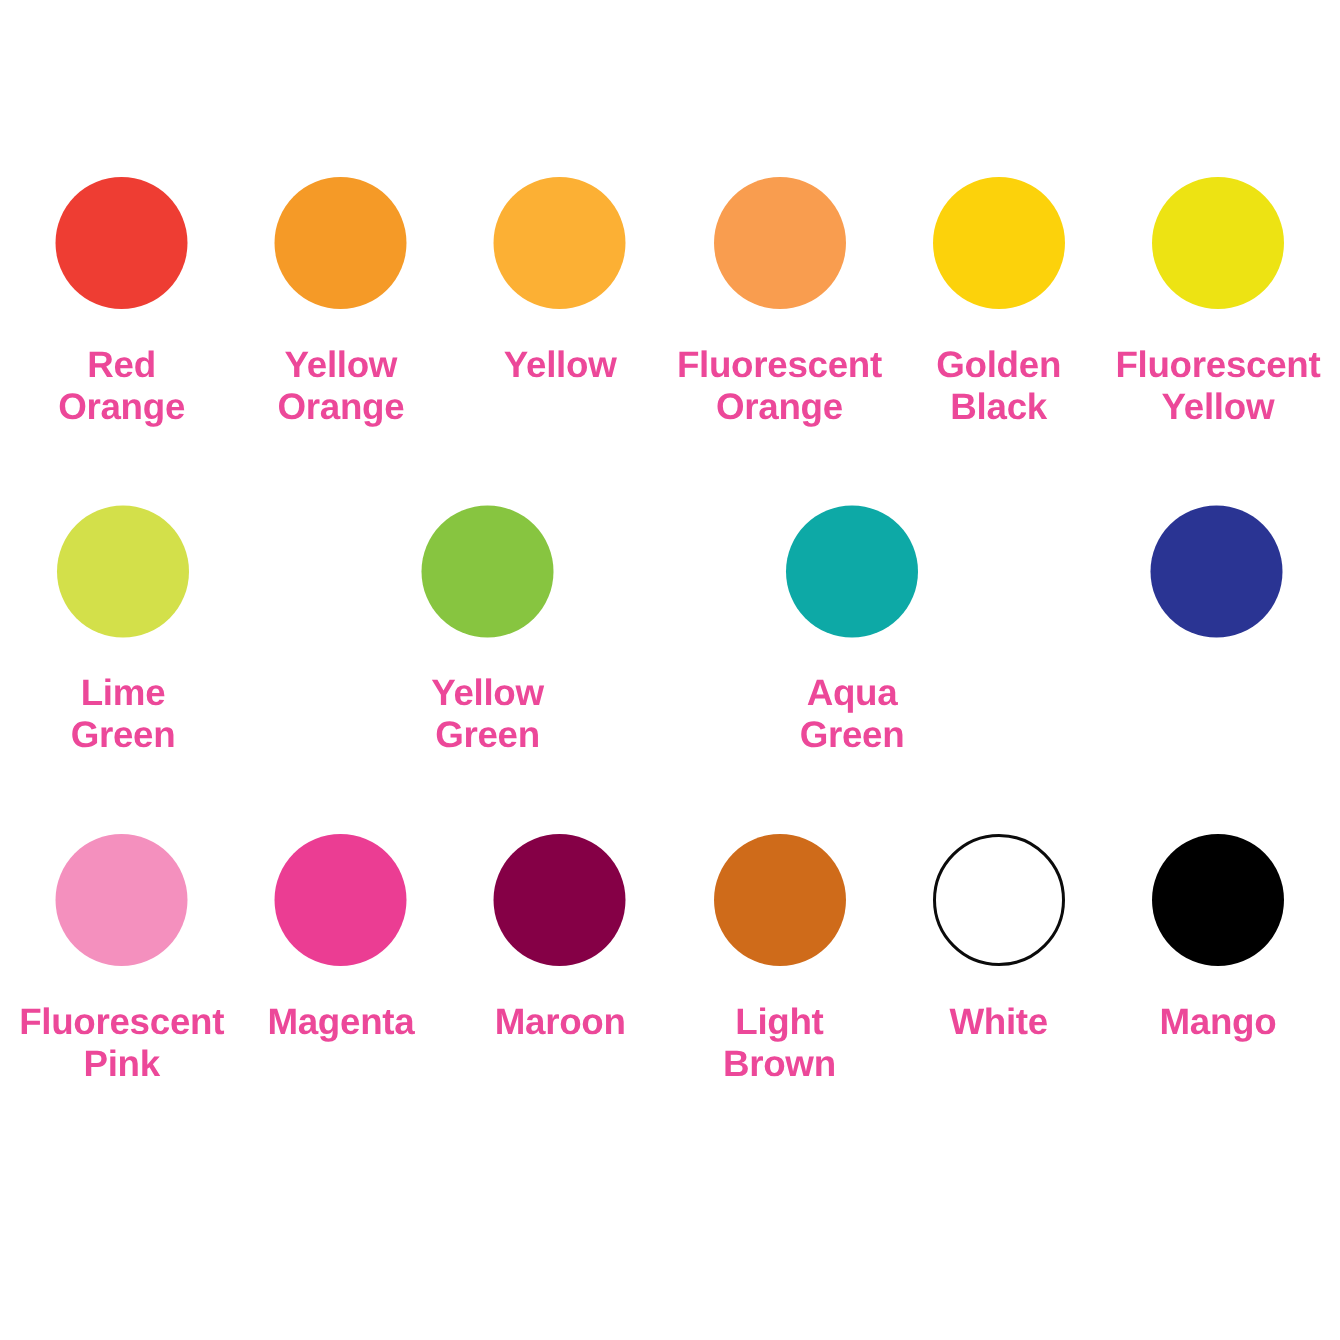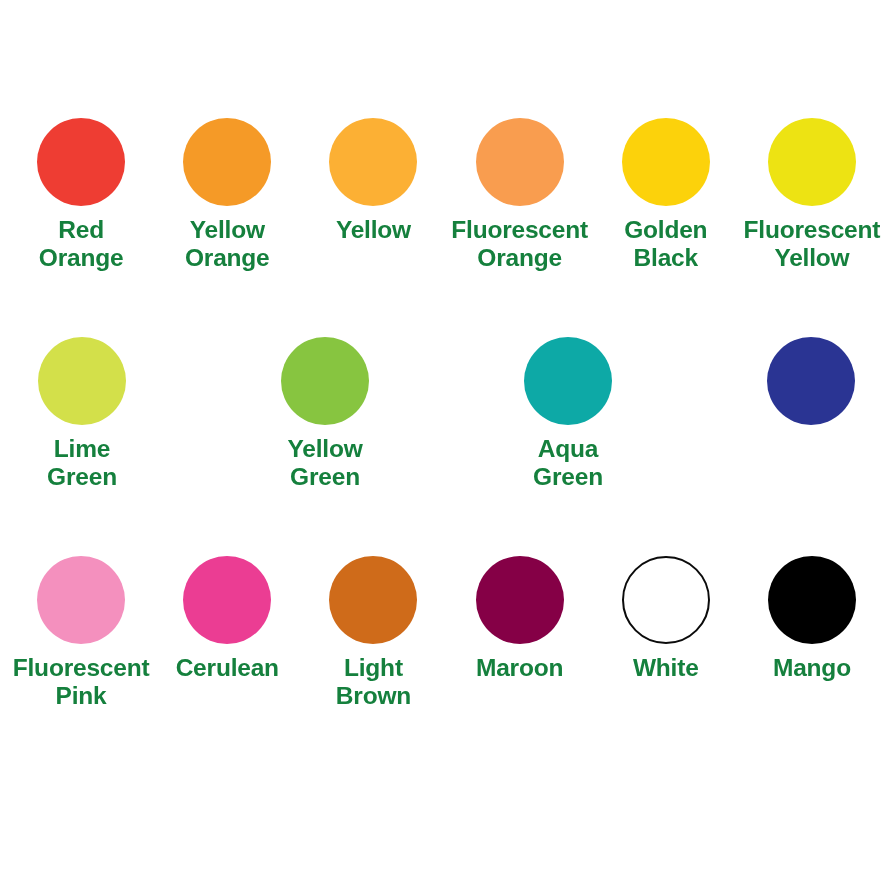--- a/index.html
+++ b/index.html
@@ -45,26 +45,26 @@
     height: 88px;
     border-radius: 50%;
     box-sizing: border-box;
   }
 
   .swatch-dot.outlined {
     border: 2px solid #0b0b0b;
   }
 
   .swatch-label {
-    margin-top: 10px;
+    margin-top: 24px;
     font-size: 24.5px;
     font-weight: bold;
     line-height: 1.16;
     text-align: center;
-    color: #15803d;
+    color: #ec4899;
     letter-spacing: -0.2px;
     white-space: pre-line;
   }
 </style>
 </head>
 <body>
 
 <div id="swatch-chart">
 
   <div class="swatch-row">
@@ -121,30 +121,30 @@
   </div>
 
   <div class="swatch-row">
     <div class="swatch-cell">
       <div class="swatch-dot" style="background: rgb(244, 144, 190);"></div>
       <div class="swatch-label">Fluorescent
 Pink</div>
     </div>
     <div class="swatch-cell">
       <div class="swatch-dot" style="background: rgb(235, 61, 147);"></div>
-      <div class="swatch-label">Cerulean</div>
+      <div class="swatch-label">Magenta</div>
+    </div>
+    <div class="swatch-cell">
+      <div class="swatch-dot" style="background: rgb(133, 0, 70);"></div>
+      <div class="swatch-label">Maroon</div>
     </div>
     <div class="swatch-cell">
       <div class="swatch-dot" style="background: rgb(207, 107, 26);"></div>
       <div class="swatch-label">Light
 Brown</div>
-    </div>
-    <div class="swatch-cell">
-      <div class="swatch-dot" style="background: rgb(133, 0, 70);"></div>
-      <div class="swatch-label">Maroon</div>
     </div>
     <div class="swatch-cell">
       <div class="swatch-dot outlined" style="background: rgb(255, 255, 255);"></div>
       <div class="swatch-label">White</div>
     </div>
     <div class="swatch-cell">
       <div class="swatch-dot" style="background: rgb(0, 0, 0);"></div>
       <div class="swatch-label">Mango</div>
     </div>
   </div>

